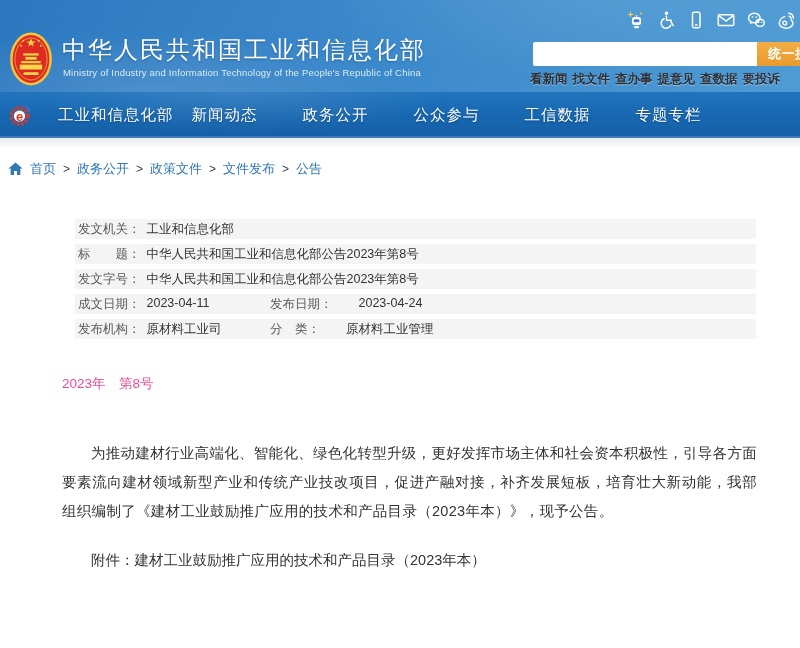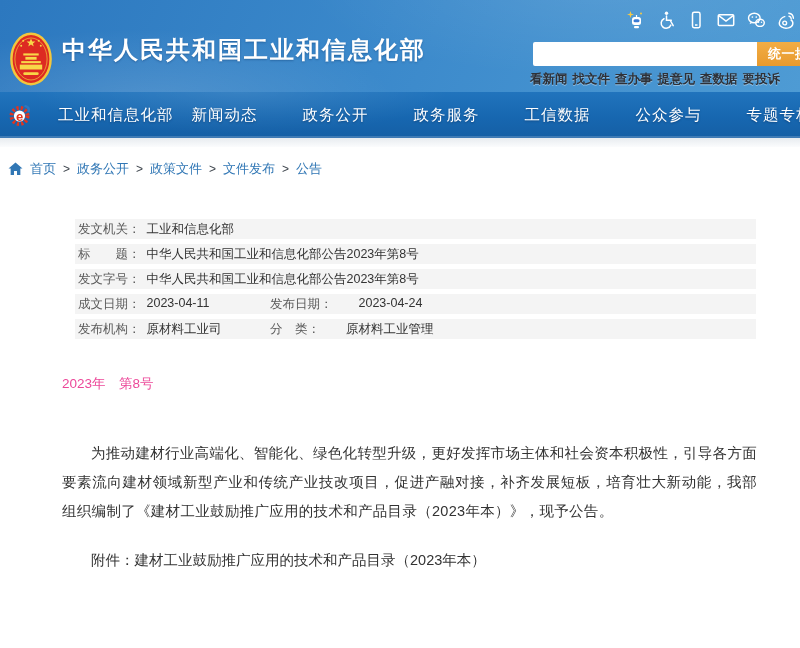--- a/index.html
+++ b/index.html
@@ -10,21 +10,21 @@
   
   .header {
     position:relative; width:800px; height:92px;
     background:
       radial-gradient(ellipse 420px 120px at 18% 110%, rgba(255,255,255,.14), rgba(255,255,255,0) 60%),
       radial-gradient(ellipse 500px 160px at 75% -20%, rgba(255,255,255,.10), rgba(255,255,255,0) 60%),
       linear-gradient(112deg,#2c78bf 0%, #3b89cb 48%, #4e9bd4 100%);
   }
   .emblem { position:absolute; left:10px; top:31px; width:42px; height:56px; }
   .site-title {
-    position:absolute; left:62px; top:34px; color:#fff; font-size:24px; font-weight:bold;
+    position:absolute; left:62px; top:34px; color:#fff; font-size:24px; font-weight:normal;
     letter-spacing:2px; text-shadow:0 1px 2px rgba(0,40,90,.35); white-space:nowrap;
   }
   .site-subtitle {
     position:absolute; left:63px; top:67px; color:#d9ecfa; font-size:9.5px;
     letter-spacing:.2px; white-space:nowrap;
   }
   .top-icons { position:absolute; top:10px; left:626px; display:flex; align-items:center; gap:10px; }
   .top-icons .ticon { width:20px; height:20px; display:inline-block; cursor:pointer; }
 
   .search-wrap { position:absolute; left:533px; top:42px; display:flex; }
@@ -106,20 +106,21 @@
       <circle cx="16" cy="20" r="1.4" fill="#f8d748"></circle>
       <circle cx="44" cy="20" r="1.4" fill="#f8d748"></circle>
       <rect x="19" y="31" width="22" height="3" fill="#f8d748"></rect>
       <rect x="22" y="36" width="16" height="4" fill="#f8d748"></rect>
       <rect x="16" y="42" width="28" height="3" fill="#f8d748"></rect>
       <rect x="14" y="47" width="32" height="7" fill="#f8d748"></rect>
       <rect x="19" y="58" width="22" height="4" rx="2" fill="#f8d748"></rect>
     </svg>
   </span>
   <div class="site-title">中华人民共和国工业和信息化部</div>
+  <div class="site-subtitle">Ministry of Industry and Information Technology of the People's Republic of China</div>
 
   <div class="top-icons">
     <span class="ticon">
       <svg viewBox="0 0 20 20" width="20" height="20">
         <path d="M4.5 1 L5.3 3.7 L8 4.5 L5.3 5.3 L4.5 8 L3.7 5.3 L1 4.5 L3.7 3.7 Z" fill="#f6c944"></path>
         <circle cx="15" cy="3.5" r="1" fill="#f6c944"></circle>
         <line x1="10.5" y1="5" x2="10.5" y2="7" stroke="#fff" stroke-width="1.2"></line>
         <rect x="6" y="7" width="9" height="8" rx="2.5" fill="#fff"></rect>
         <rect x="7.5" y="9.3" width="6" height="3" rx="1.5" fill="#3a7bd5"></rect>
         <rect x="8" y="16" width="5" height="2.3" rx="1" fill="#fff"></rect>
@@ -187,23 +188,22 @@
       <circle cx="11.5" cy="13" r="8" fill="none" stroke="#e2351f" stroke-width="4" stroke-dasharray="2.2 2.1"></circle>
       <circle cx="11.5" cy="13" r="5.6" fill="#fff"></circle>
       <text x="11.5" y="17.6" font-size="13" font-weight="bold" fill="#e2351f" text-anchor="middle" font-family="'Liberation Sans',sans-serif">e</text>
       <path d="M17.5 3.2 q4 1.2 3.2 5" fill="none" stroke="#2e77c0" stroke-width="2.4" stroke-linecap="round"></path>
     </svg>
   </span>
   <div class="nav-items">
     <div class="nav-item">工业和信息化部</div>
     <div class="nav-item">新闻动态</div>
     <div class="nav-item">政务公开</div>
-    <div class="nav-item">政务服务</div>
+    <div class="nav-item">公众参与</div>
     <div class="nav-item">工信数据</div>
-    <div class="nav-item">公众参与</div>
     <div class="nav-item">专题专栏</div>
   </div>
 </div>
 <div class="nav-sep"></div>
 
 <div class="breadcrumb">
   <span class="home-icon">
     <svg viewBox="0 0 16 15" width="15" height="14">
       <path d="M8 0.5 L15.5 7 H13.2 V14 H9.6 V9.6 H6.4 V14 H2.8 V7 H0.5 Z" fill="#3177b5"></path>
     </svg>

